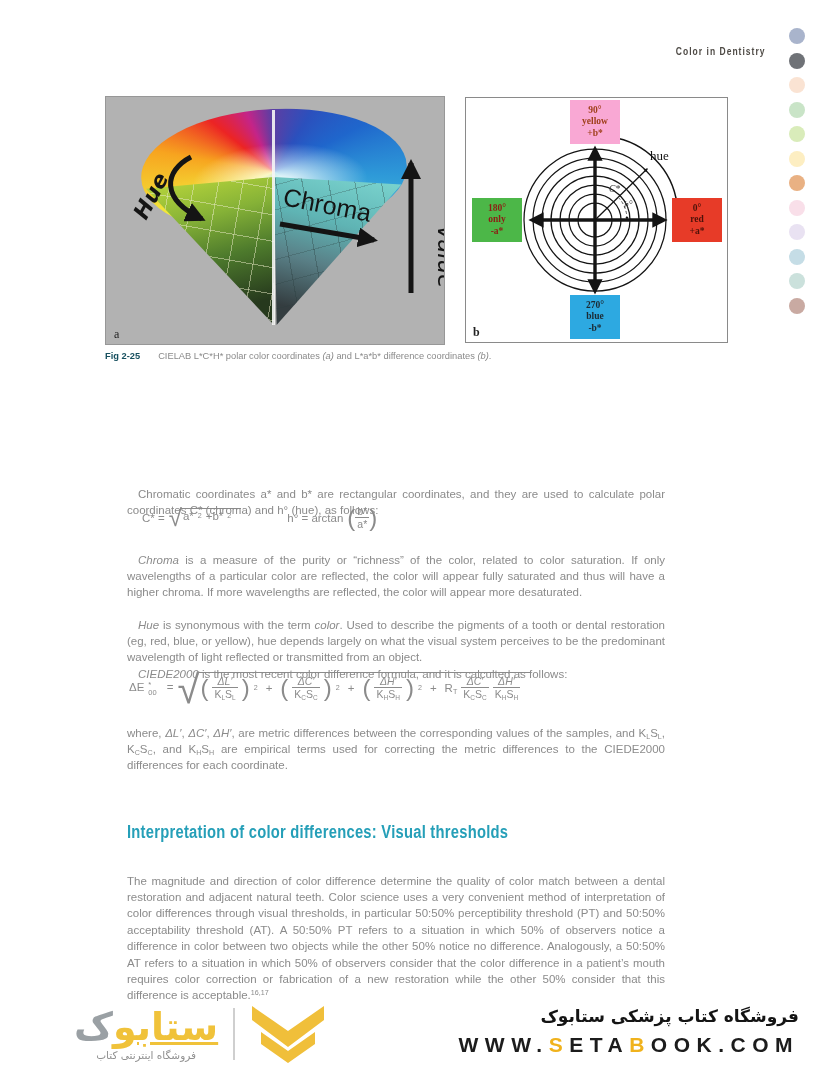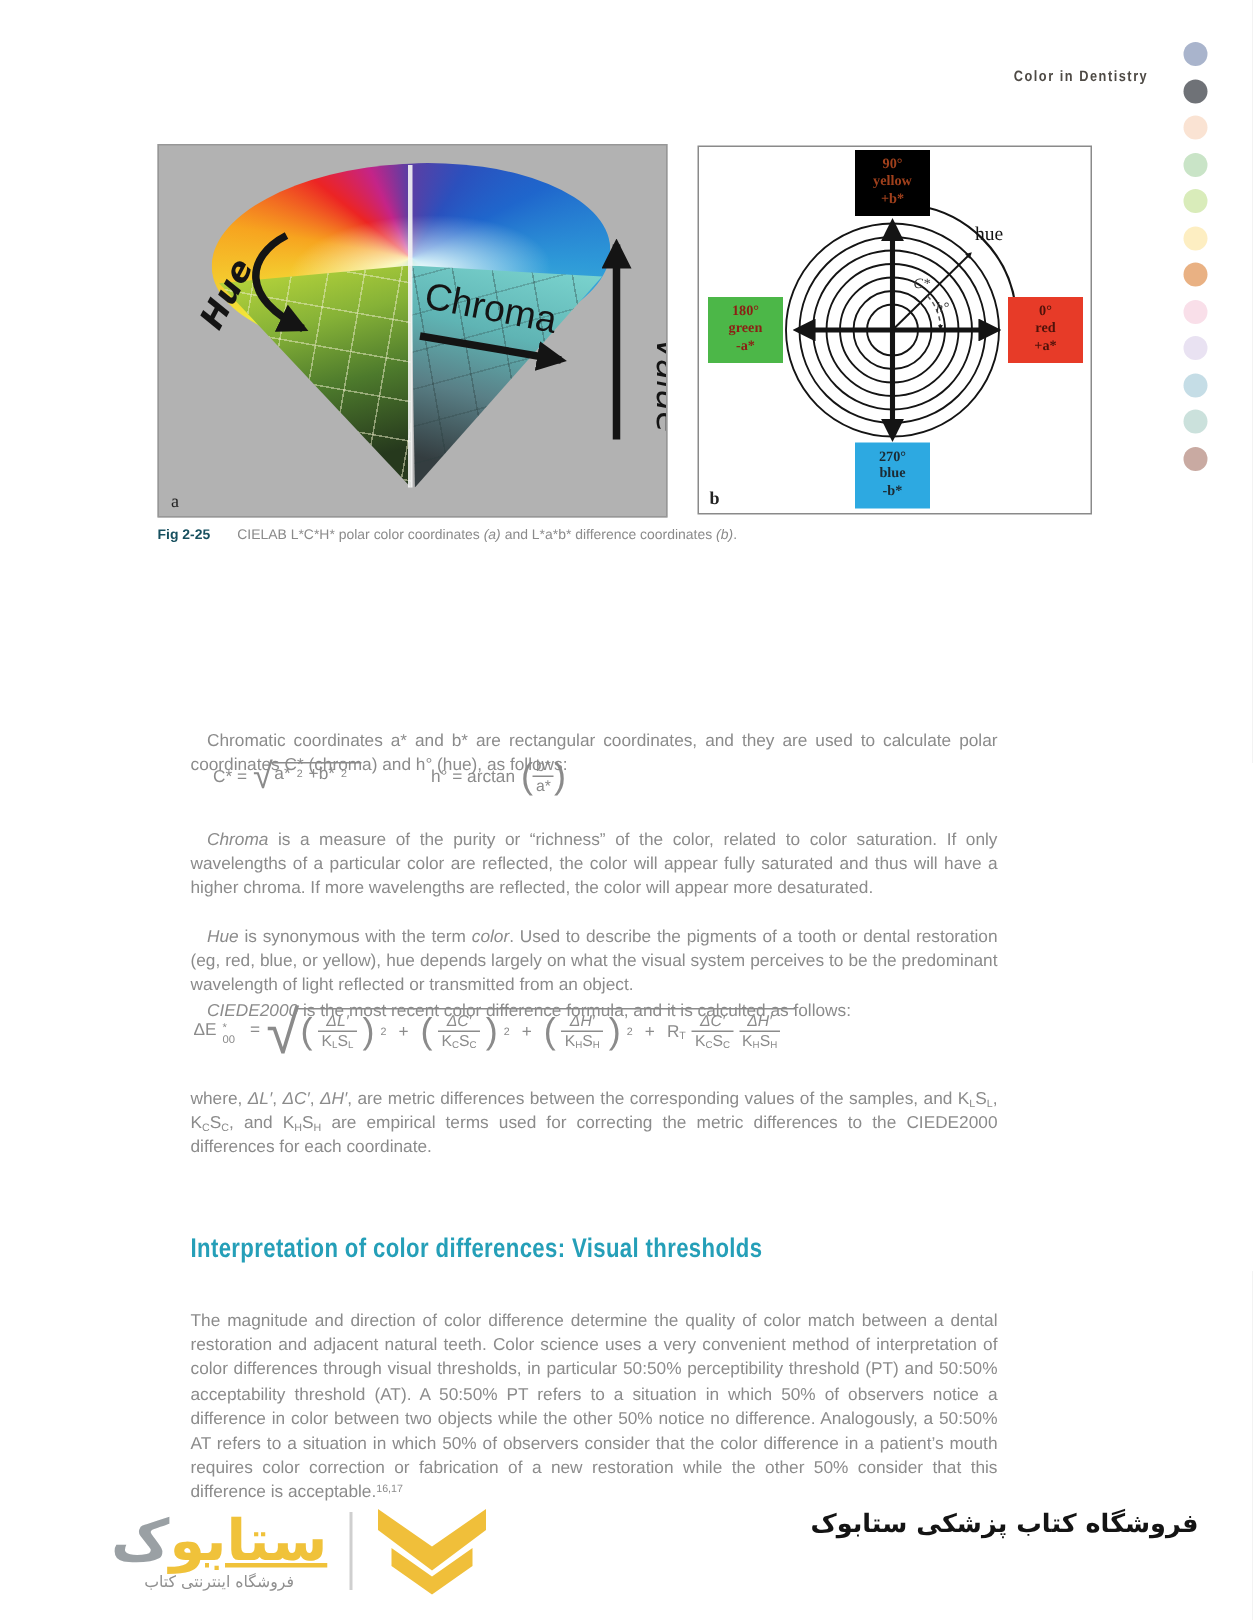--- a/index.html
+++ b/index.html
@@ -156,28 +156,28 @@
       <line x1="129" y1="52" x2="129" y2="192" stroke="#141414" stroke-width="3.4" marker-start="url(#ahS)" marker-end="url(#ahS)"></line>
       <line x1="67" y1="122" x2="197" y2="122" stroke="#141414" stroke-width="3.4" marker-start="url(#ahS)" marker-end="url(#ahS)"></line>
       <line x1="129" y1="122" x2="181" y2="71" stroke="#141414" stroke-width="1.3" marker-end="url(#ahB)"></line>
       <path d="M 161 121 A 32 32 0 0 0 152 99" fill="none" stroke="#555" stroke-width="1" stroke-dasharray="3,2.2" marker-start="url(#ahB)"></path>
       <text x="143" y="94" font-family="Liberation Serif, serif" font-style="italic" font-size="9.5" fill="#333">C*</text>
       <text x="158" y="110" font-family="Liberation Serif, serif" font-style="italic" font-size="9.5" fill="#333">h°</text>
       <path d="M 145 39 A 78 78 0 0 1 211 106" fill="none" stroke="#141414" stroke-width="1.5" marker-start="url(#ahB)" marker-end="url(#ahB)"></path>
       <text x="184" y="62" font-family="Liberation Serif, serif" font-size="13" fill="#141414">hue</text>
       <text x="7" y="238" font-family="Liberation Serif, serif" font-weight="bold" font-size="12" fill="#222">b</text>
     </svg>
-    <div class="fb-box" style="left: 104px; top: 2px; background: #000000; color: rgb(160, 64, 28);">
+    <div class="fb-box" style="left: 104px; top: 2px; background: #f9a8d4; color: rgb(160, 64, 28);">
         <span class="fb-deg">90°</span>
         <span class="fb-name">yellow</span>
         <span class="fb-axis">+b*</span>
       </div>
     <div class="fb-box" style="left: 6px; top: 100px; background: rgb(76, 183, 72); color: rgb(140, 31, 20);">
         <span class="fb-deg">180°</span>
-        <span class="fb-name">green</span>
+        <span class="fb-name">only</span>
         <span class="fb-axis">-a*</span>
       </div>
     <div class="fb-box" style="left: 206px; top: 100px; background: rgb(231, 59, 40); color: rgb(79, 18, 10);">
         <span class="fb-deg">0°</span>
         <span class="fb-name">red</span>
         <span class="fb-axis">+a*</span>
       </div>
     <div class="fb-box" style="left: 104px; top: 197px; background: rgb(45, 169, 225); color: rgb(28, 42, 51);">
         <span class="fb-deg">270°</span>
         <span class="fb-name">blue</span>
@@ -277,15 +277,16 @@
       <div class="logo-tagline" dir="rtl">فروشگاه اینترنتی کتاب</div>
     </div>
     <div class="logo-divider"></div>
     <svg width="76" height="60" viewBox="0 0 76 60">
       <path d="M2,2 L38,27 L74,2 L74,16 L38,43 L2,16 Z" fill="#f0bf3a"></path>
       <path d="M11,28 L38,47 L65,28 L65,40 L38,59 L11,40 Z" fill="#f0bf3a"></path>
     </svg>
   </div>
   <div class="footer-right">
     <div class="footer-title" dir="rtl">فروشگاه کتاب پزشکی ستابوک</div>
+    <div class="footer-url"><span style="color: rgb(28, 28, 28);">WWW.</span><span style="color: rgb(240, 178, 28);">S</span><span style="color: rgb(28, 28, 28);">ETA</span><span style="color: rgb(240, 178, 28);">B</span><span style="color: rgb(28, 28, 28);">OOK.COM</span></div>
   </div>
 
 </div>
 
 </body></html>

